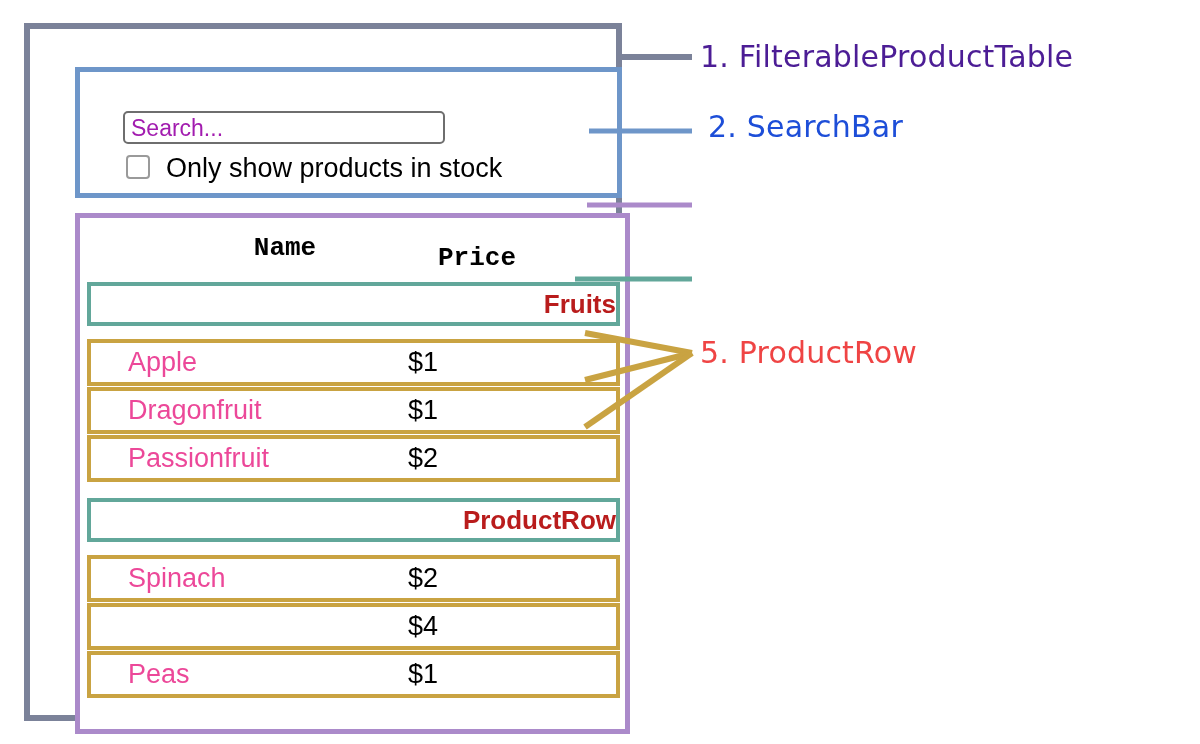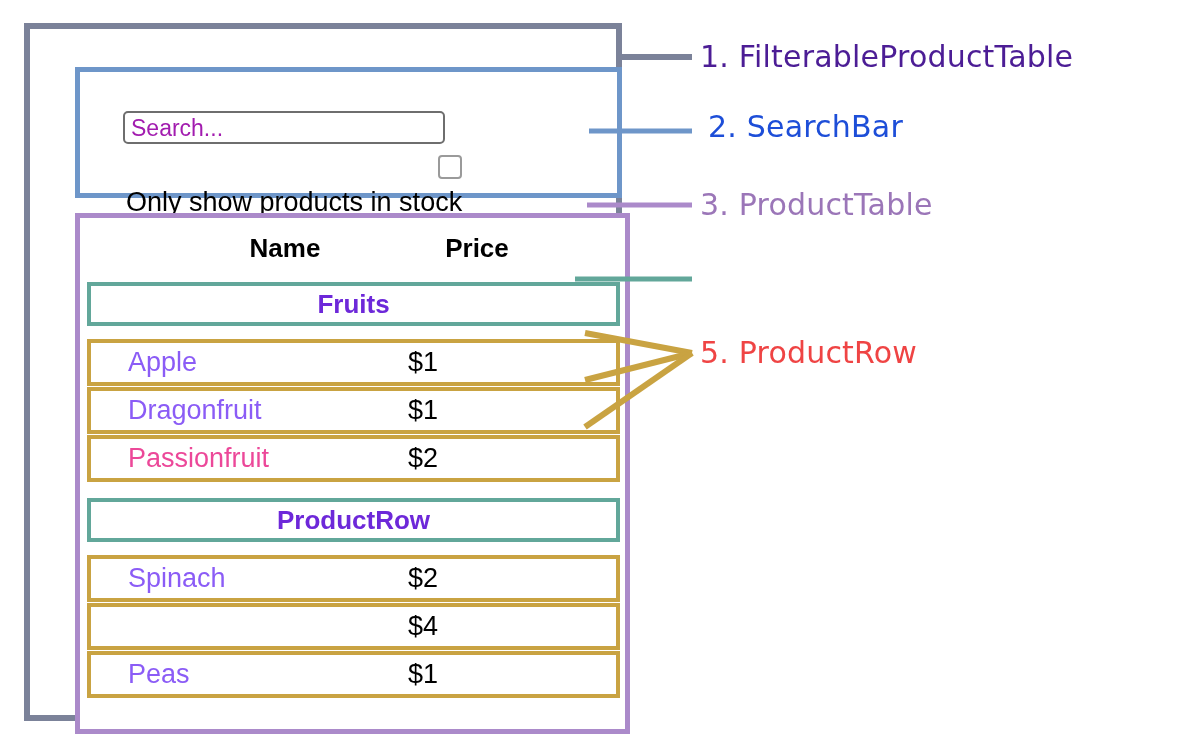--- a/index.html
+++ b/index.html
@@ -62,23 +62,22 @@
     line-height: 30px;
     outline: none;
     white-space: nowrap;
     overflow: hidden;
   }
   .checkbox-row {
     position: absolute;
     left: 46px;
     top: 83px;
     display: flex;
-    align-items: flex-end;
-    gap: 10px;
-    flex-direction: column;
+    align-items: flex-start;
+    gap: 16px;
   }
   .checkbox-square {
     width: 24px;
     height: 24px;
     border: 2px solid #9a9a9a;
     border-radius: 4px;
     box-sizing: border-box;
     background: #ffffff;
     flex: 0 0 auto;
   }
@@ -104,29 +103,29 @@
 
   .table-head {
     position: absolute;
     left: 0;
     top: 12px;
     width: 100%;
     height: 36px;
   }
   .th {
     position: absolute;
-    font-family: Liberation Sans, sans-serif;
+    font-family: Liberation Mono, monospace;
     font-size: 26px;
     font-weight: bold;
     color: #000000;
     line-height: 36px;
     white-space: nowrap;
   }
   .th-name { left: 130px; width: 150px; text-align: center; }
-  .th-price { left: 322px; width: 150px; text-align: center; }
+  .th-price { left: 322px; width: 150px; text-align: center; margin-top: 10px; }
 
   
   .rows {
     position: absolute;
     left: 7px;
     top: 64px;
     width: 533px;
   }
 
   .cat-row {
@@ -136,44 +135,44 @@
     box-sizing: border-box;
     background: #ffffff;
     margin-bottom: 13px;
   }
   .cat-row .cat-label {
     position: absolute;
     left: 0; right: 0;
     top: 0;
     height: 100%;
     line-height: 36px;
-    text-align: center;
+    text-align: right;
     font-family: "Liberation Sans", sans-serif;
     font-size: 26px;
     font-weight: bold;
-    color: #6d28d9;
+    color: #b91c1c;
   }
 
   .prod-row {
     position: relative;
     height: 47px;
     border: 4px solid #c9a342;
     box-sizing: border-box;
     background: #ffffff;
     margin-bottom: 1px;
   }
   .prod-row .cell-name {
     position: absolute;
     left: 37px;
     top: 0;
     height: 100%;
     line-height: 39px;
     font-family: "Liberation Sans", sans-serif;
     font-size: 27px;
-    color: #8b5cf6;
+    color: #ec4899;
     white-space: nowrap;
   }
   .prod-row .cell-price {
     position: absolute;
     left: 317px;
     top: 0;
     height: 100%;
     line-height: 39px;
     font-family: "Liberation Sans", sans-serif;
     font-size: 27px;
@@ -284,16 +283,15 @@
 
     <line x1="575" y1="279" x2="692" y2="279" stroke="#62a79a" stroke-width="5"></line>
 
     <polyline points="585,333 692,353" fill="none" stroke="#c9a342" stroke-width="6"></polyline>
     <polyline points="585,380 692,353" fill="none" stroke="#c9a342" stroke-width="6"></polyline>
     <polyline points="585,427 692,353" fill="none" stroke="#c9a342" stroke-width="6"></polyline>
   </svg>
 
   <div class="callout" id="callout-1">1. FilterableProductTable</div>
   <div class="callout" id="callout-2">2. SearchBar</div>
-  <div class="callout" id="callout-3">3. ProductTable</div>
   <div class="callout" id="callout-5">5. ProductRow</div>
 
 </div>
 
 </body></html>

